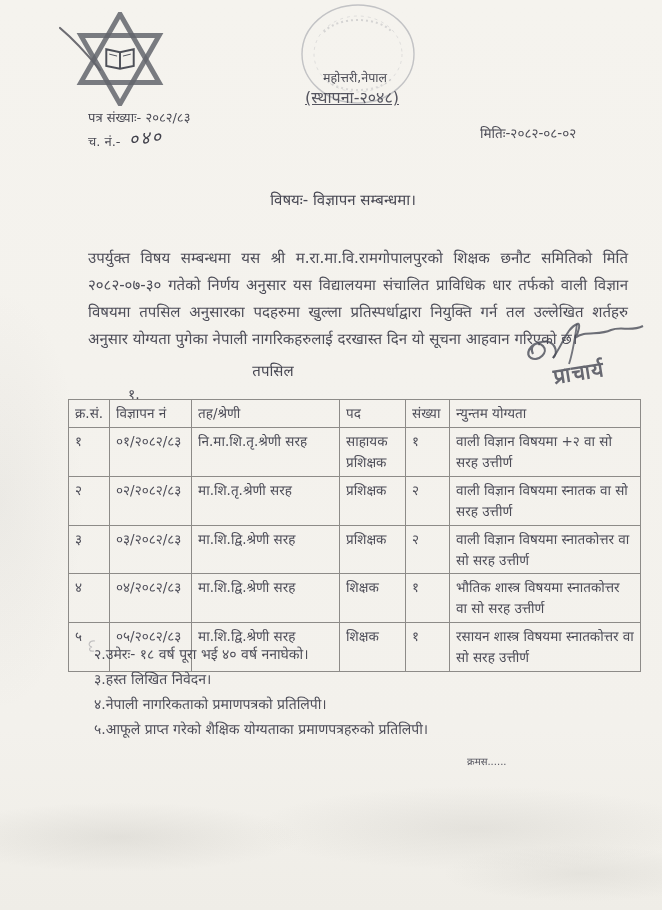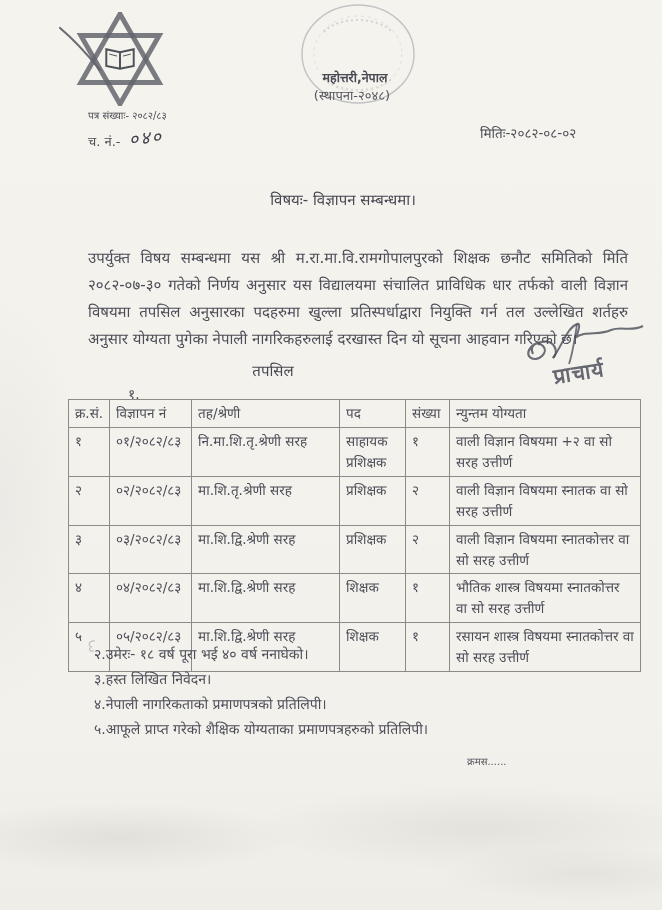--- a/index.html
+++ b/index.html
@@ -22,25 +22,25 @@
 
   .logo { position:absolute; left:70px; top:12px; width:100px; height:94px; }
   .pen-stroke { position:absolute; left:52px; top:20px; width:70px; height:60px; }
 
   .title {
     position:absolute; left:166px; top:28px; width:480px;
     font-size:21px; color:#3c3c44; white-space:nowrap; font-weight:500;
   }
   .stamp { position:absolute; left:298px; top:2px; width:120px; height:104px; opacity:.75; }
   .subtitle1 { position:absolute; left:355px; top:69px; transform:translateX(-50%);
-    font-size:12.5px; color:#4b4b55; white-space:nowrap;font-weight:bold; }
+    font-size:12.5px; color:#4b4b55; white-space:nowrap; }
   .subtitle2 { position:absolute; left:352px; top:86px; transform:translateX(-50%);
-    font-size:13px; color:#55555f; white-space:nowrap; }
-
-  .letter-no { position:absolute; left:88px; top:108px; font-size:10px; color:#4b4b55; }
+    font-size:16px; color:#55555f; white-space:nowrap;text-decoration:underline; }
+
+  .letter-no { position:absolute; left:88px; top:108px; font-size:13px; color:#4b4b55; }
   .ch-no { position:absolute; left:88px; top:127px; font-size:13px; color:#4b4b55; }
   .handwritten {
     display:inline-block; font-size:18px; font-style:italic; letter-spacing:2px;
     transform:rotate(-6deg) translateY(-2px); color:#41414b; margin-left:4px;
   }
   .date { position:absolute; left:480px; top:124px; font-size:13.5px; color:#4b4b55; }
 
   .subject { position:absolute; left:12px; top:189px; width:662px; text-align:center;
     font-size:15px; color:#474752; }
 

